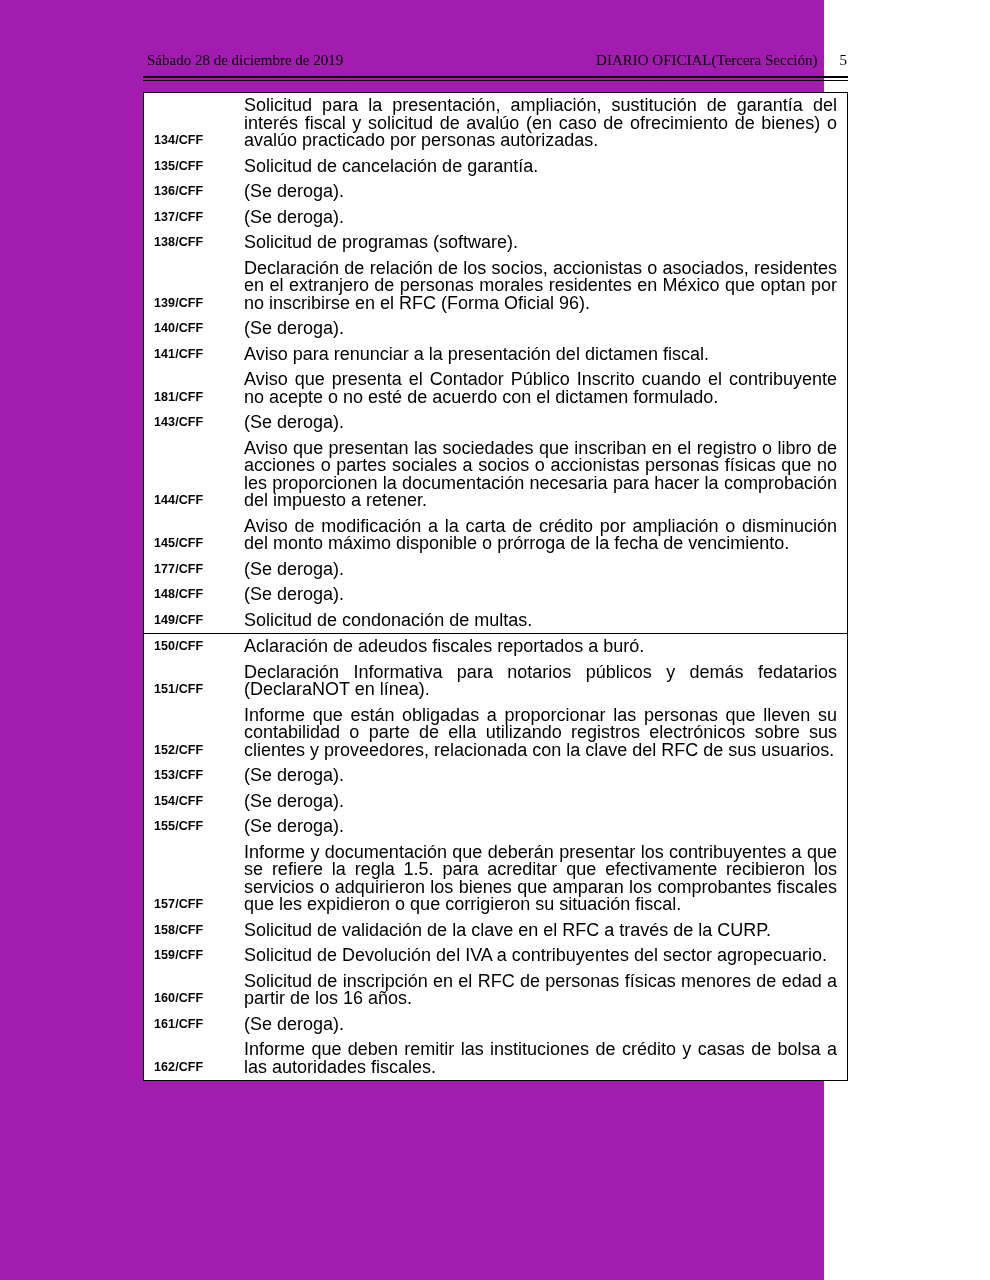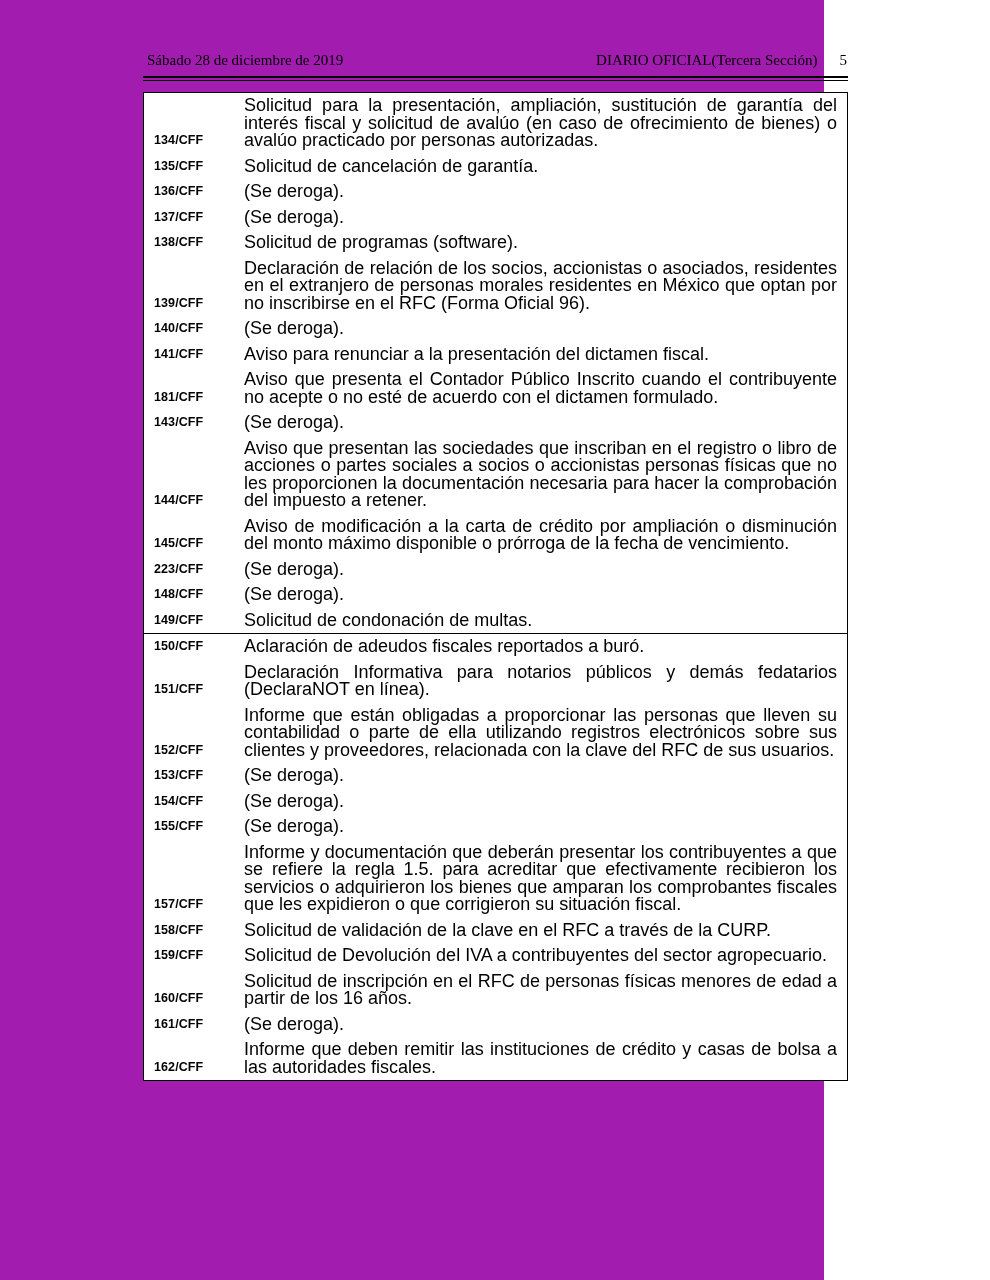--- a/index.html
+++ b/index.html
@@ -167,21 +167,21 @@
         </div>
         <div class="row">
           <div class="row-code">144/CFF</div>
           <div class="row-desc">Aviso que presentan las sociedades que inscriban en el registro o libro de acciones o partes sociales a socios o accionistas personas físicas que no les proporcionen la documentación necesaria para hacer la comprobación del impuesto a retener.</div>
         </div>
         <div class="row">
           <div class="row-code">145/CFF</div>
           <div class="row-desc">Aviso de modificación a la carta de crédito por ampliación o disminución del monto máximo disponible o prórroga de la fecha de vencimiento.</div>
         </div>
         <div class="row">
-          <div class="row-code">223/CFF</div>
+          <div class="row-code">177/CFF</div>
           <div class="row-desc">(Se deroga).</div>
         </div>
         <div class="row">
           <div class="row-code">148/CFF</div>
           <div class="row-desc">(Se deroga).</div>
         </div>
         <div class="row">
           <div class="row-code">149/CFF</div>
           <div class="row-desc">Solicitud de condonación de multas.</div>
         </div>

